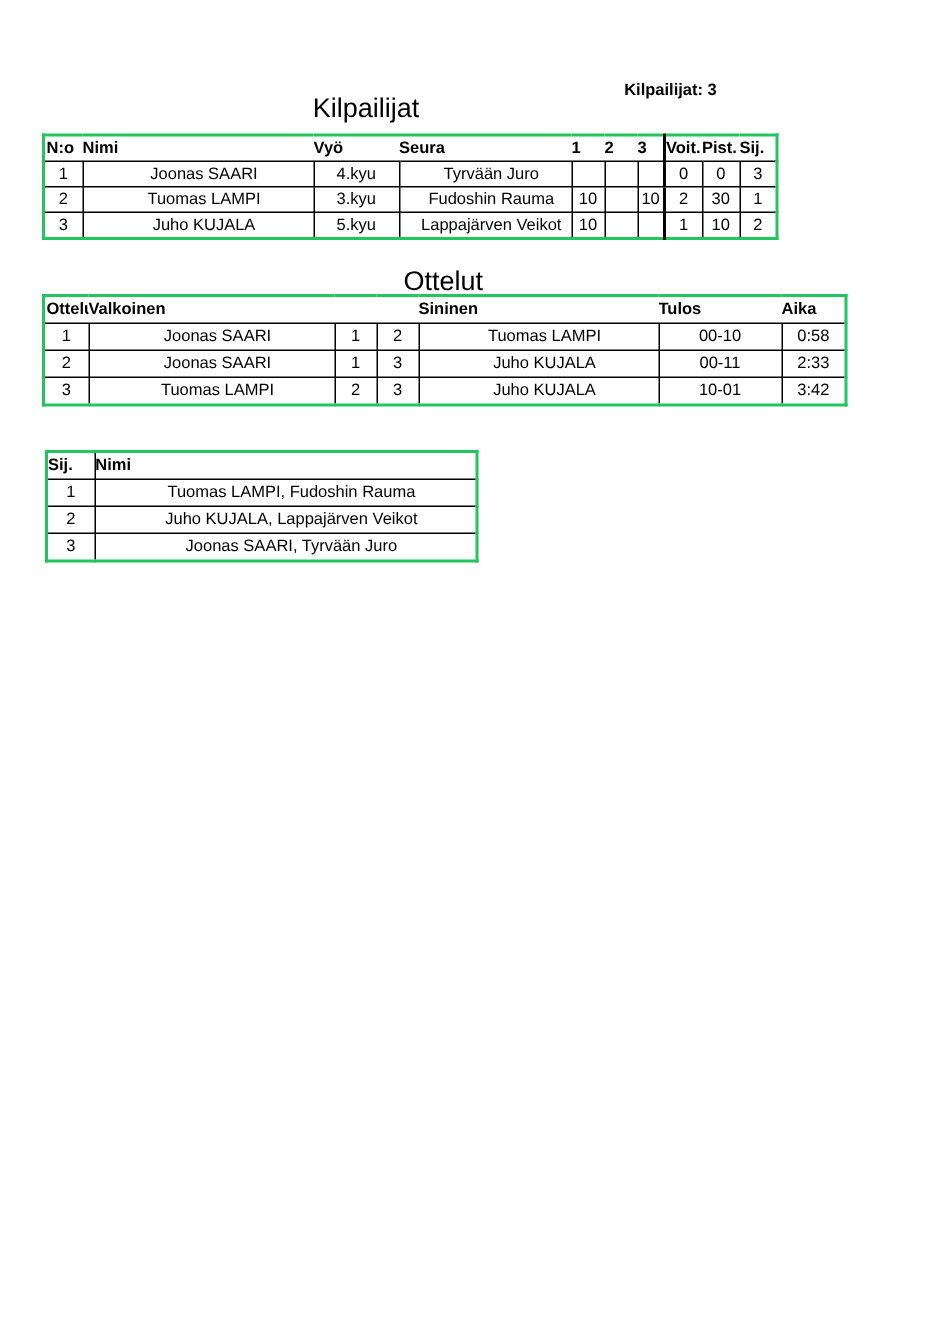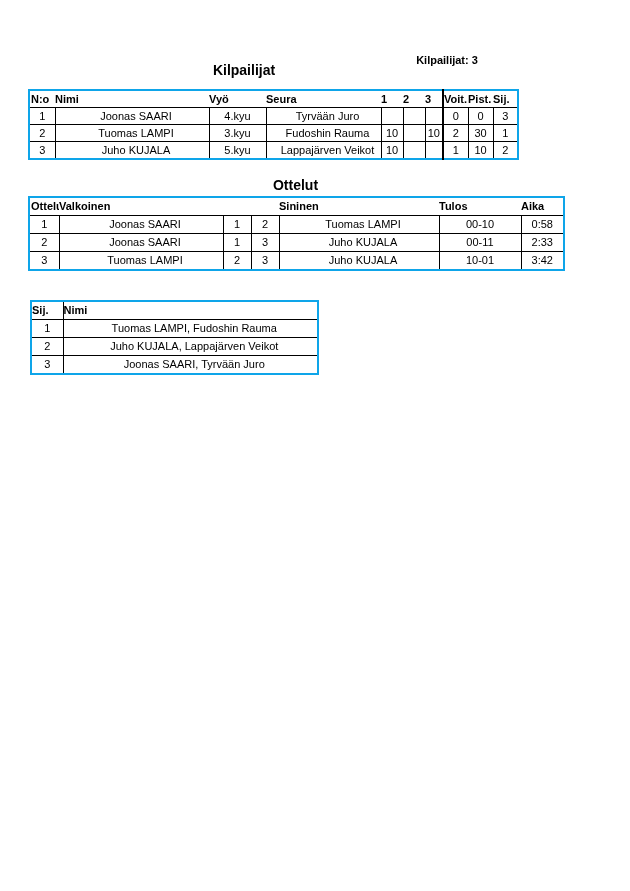--- a/index.html
+++ b/index.html
@@ -8,28 +8,28 @@
     font-family:"Liberation Sans", sans-serif; color:#000; overflow:hidden;
   }
   .page-title {
     position:absolute; top:25px; left:0; width:605px;
     text-align:center; font-size:20px; font-weight:700; white-space:pre;
   }
   .comp-count {
     position:absolute; top:54px; left:297px; width:300px;
     text-align:center; font-size:11px; font-weight:700;
   }
-  .sec-heading { position:absolute; font-size:14px; font-weight:700; text-align:center; }
+  .sec-heading { position:absolute; font-size:18px; font-weight:400; text-align:center; }
   .sh-1 { top:62px;  left:28px; width:432px; }
   .sh-2 { top:177px; left:28px; width:535px; }
   .sh-3 { top:283px; left:30px; width:287px; }
 
   table.rtab {
     position:absolute; border-collapse:collapse; table-layout:fixed;
-    font-size:11px; line-height:1.1; border:2px solid #0ea5e9; background:#fff;
+    font-size:11px; line-height:1.1; border:2px solid #22c55e; background:#fff;
   }
   .rtab th {
     font-weight:700; border:0; border-bottom:1px solid #000;
     padding:0; text-align:left; overflow:hidden; white-space:nowrap;
   }
   .rtab td {
     border:1px solid #000; padding:0; text-align:center;
     overflow:hidden; white-space:nowrap;
   }
   #t1 { left:28px; top:89px;  width:489px; }

